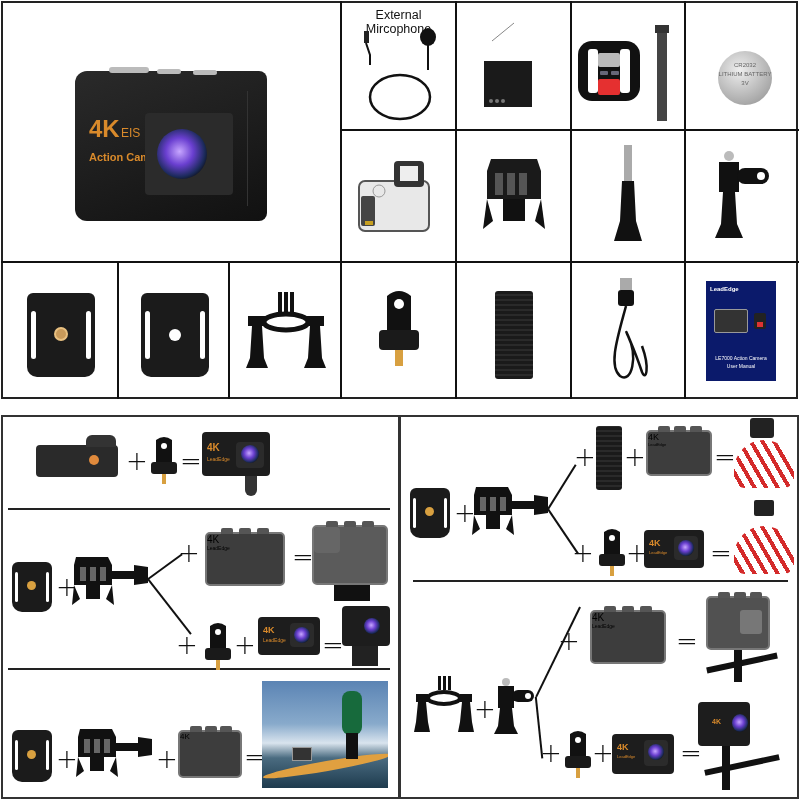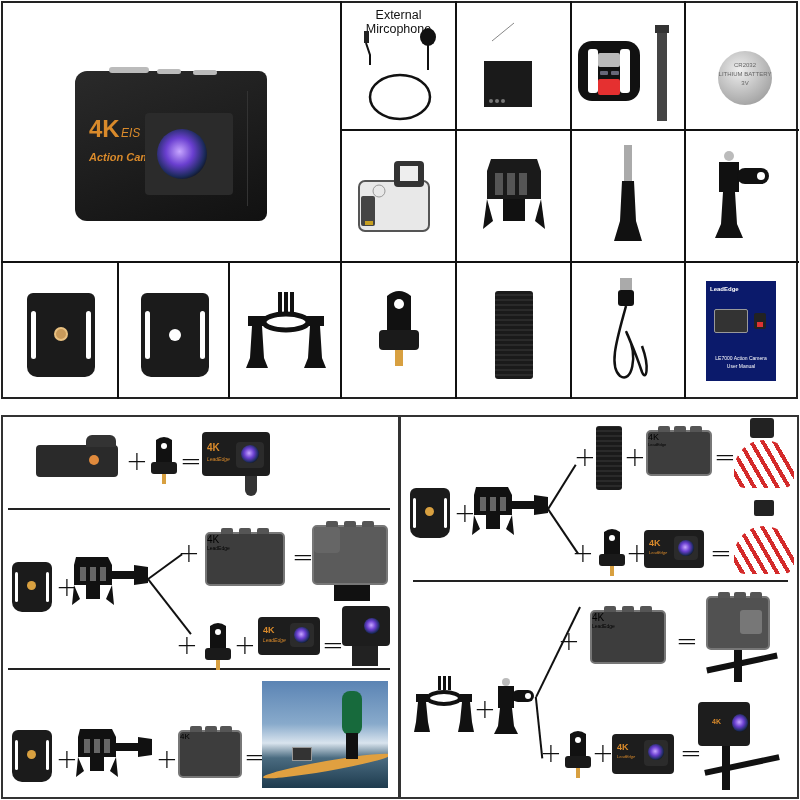--- a/index.html
+++ b/index.html
@@ -18,21 +18,21 @@
   .panel{position:absolute;border:2px solid #333;background:#fff;}
   .sep{position:absolute;height:2px;background:#222;}
   .op{position:absolute;font-size:26px;line-height:26px;color:#111;font-family:"DejaVu Sans",sans-serif;font-weight:300;}
   .line{position:absolute;height:1.6px;background:#111;transform-origin:0 50%;}
 
   
   .cam{position:absolute;background:#1d1d1d;border-radius:4px;}
   .cam .lens{position:absolute;border-radius:50%;background:radial-gradient(circle at 45% 45%,#c7a6ff 0,#6a3fd0 35%,#1b2a5a 65%,#0c0c0c 80%);}
   .cam .lenshood{position:absolute;background:#2b2b2b;border-radius:4px;}
   .cam .brand4k{position:absolute;color:#d98a2b;font-weight:bold;font-family:"Liberation Sans",sans-serif;}
-  .cam .brandsub{position:absolute;color:#d98a2b;font-family:"Liberation Sans",sans-serif;font-style:italic;}
+  .cam .brandsub{position:absolute;color:#d98a2b;font-family:"Liberation Sans",sans-serif;}
   .housing{position:absolute;border:2px solid #777;border-radius:5px;background:rgba(40,40,40,0.9);}
   .housing .knob{position:absolute;top:-6px;width:12px;height:6px;background:#555;border-radius:2px 2px 0 0;}
   .mountpad{position:absolute;background:#1b1b1b;border-radius:6px 6px 10px 10px;}
   .mountpad .slot{position:absolute;width:5px;background:#fff;border-radius:3px;}
   .mountpad .hole{position:absolute;border-radius:50%;}
 </style>
 </head>
 <body>
 
 <div id="root">

